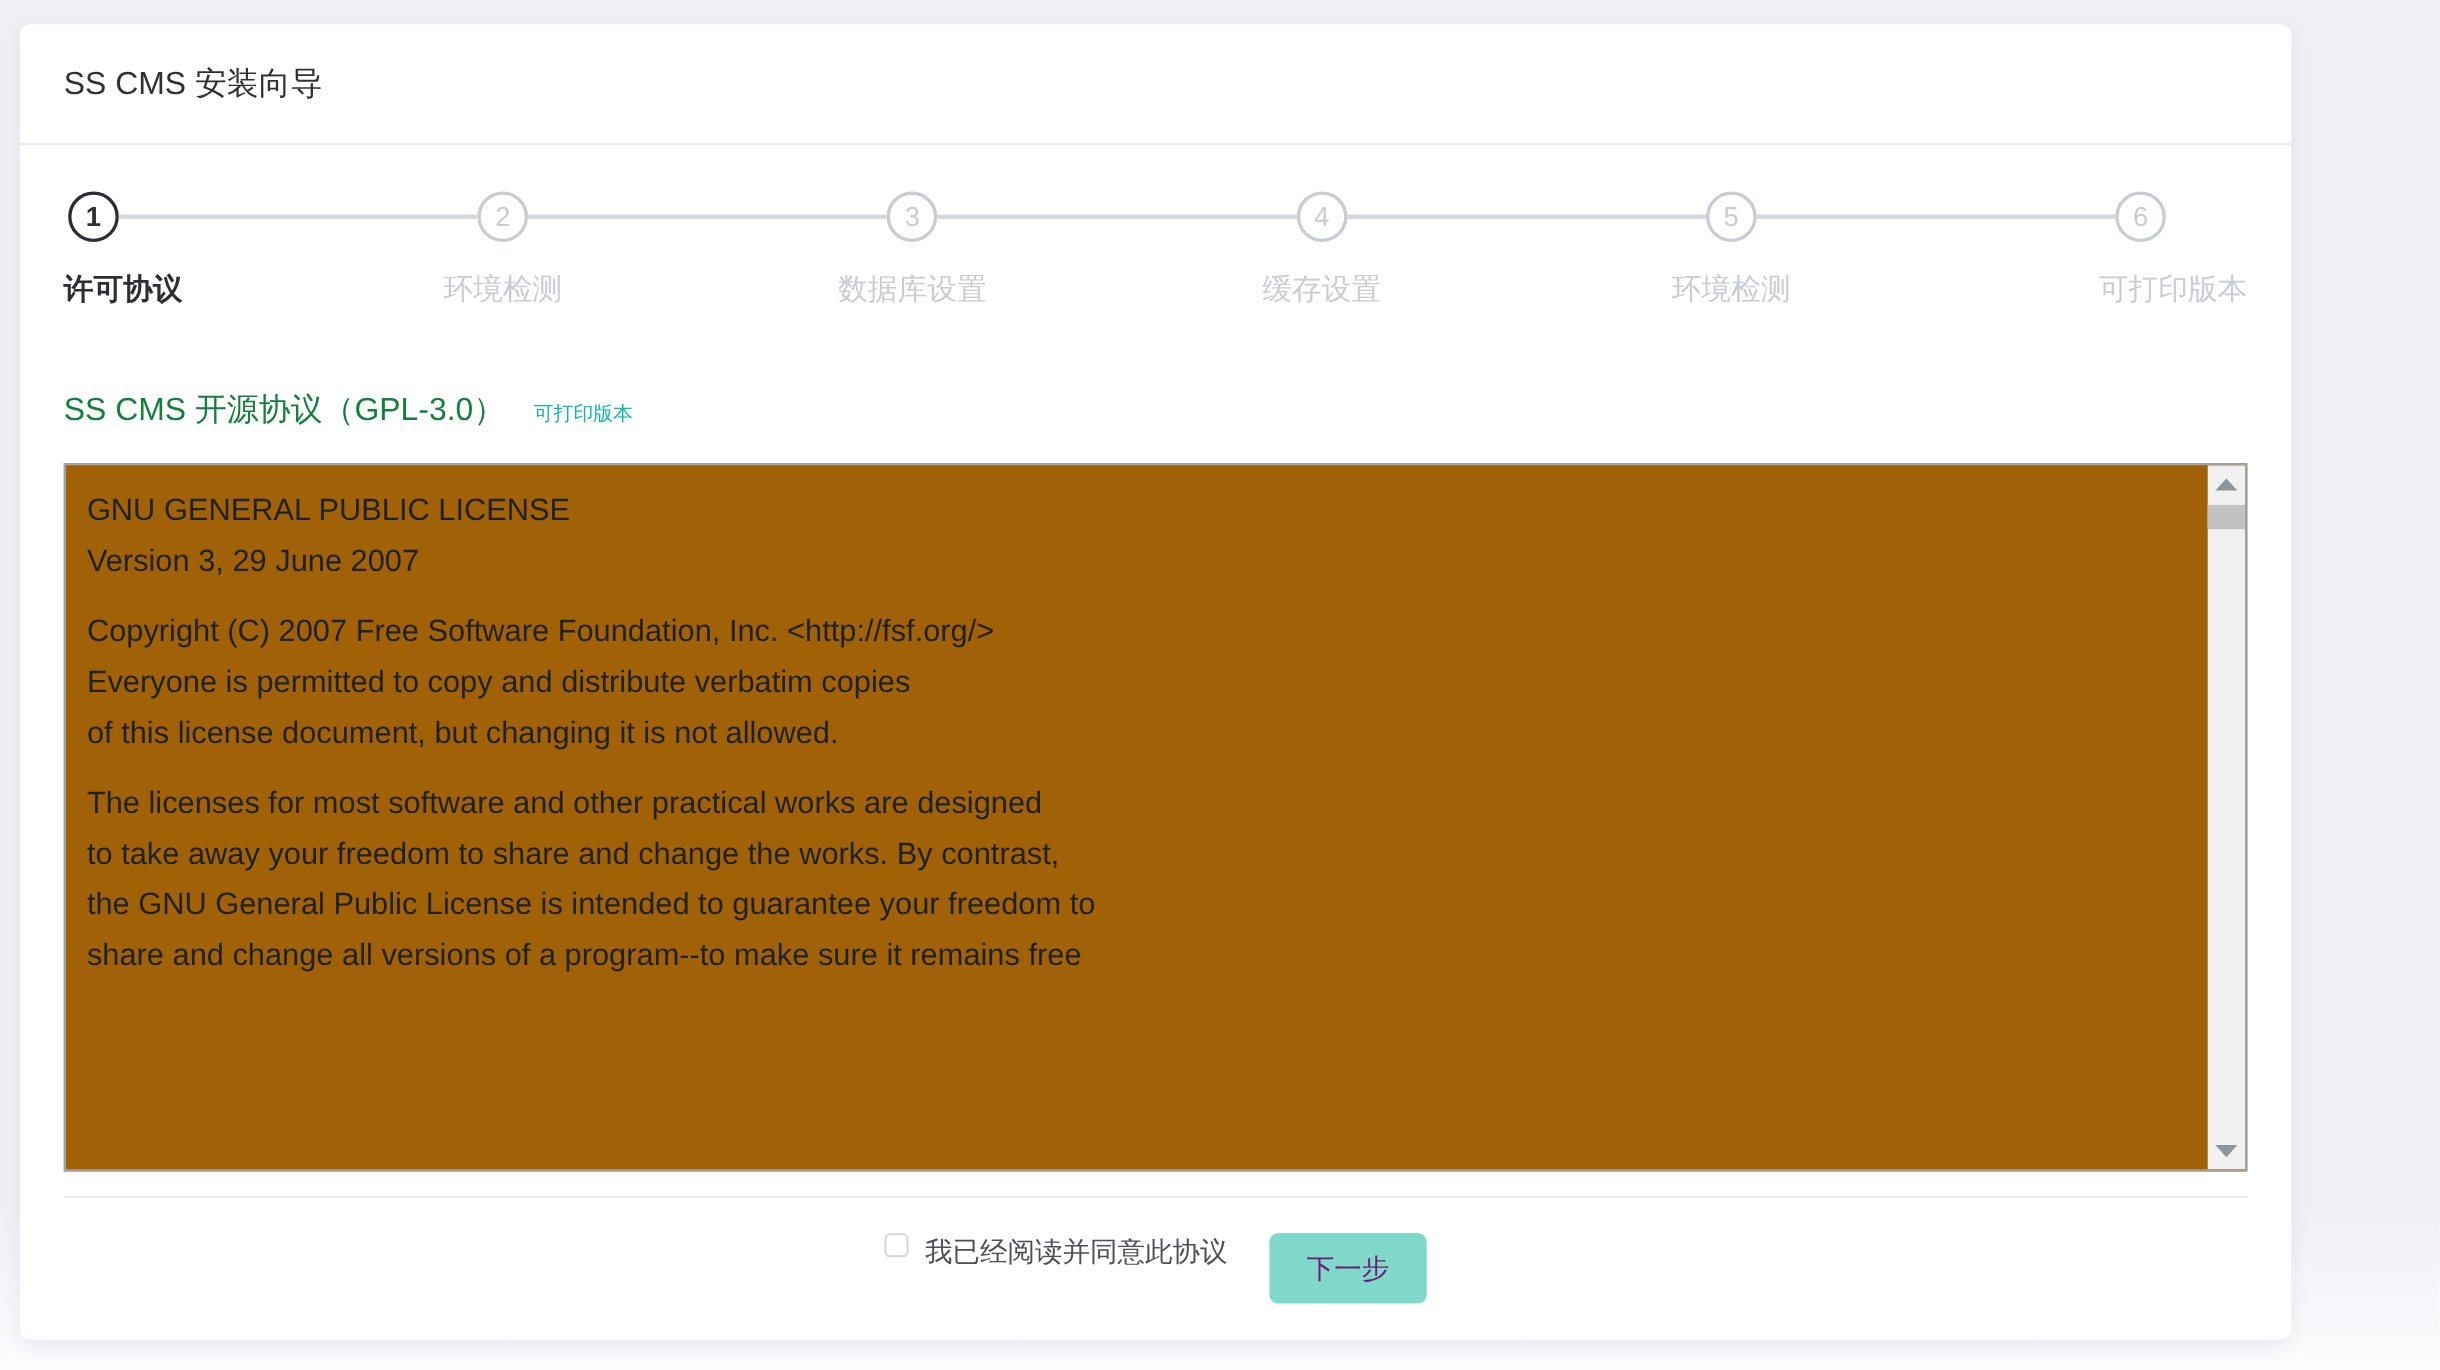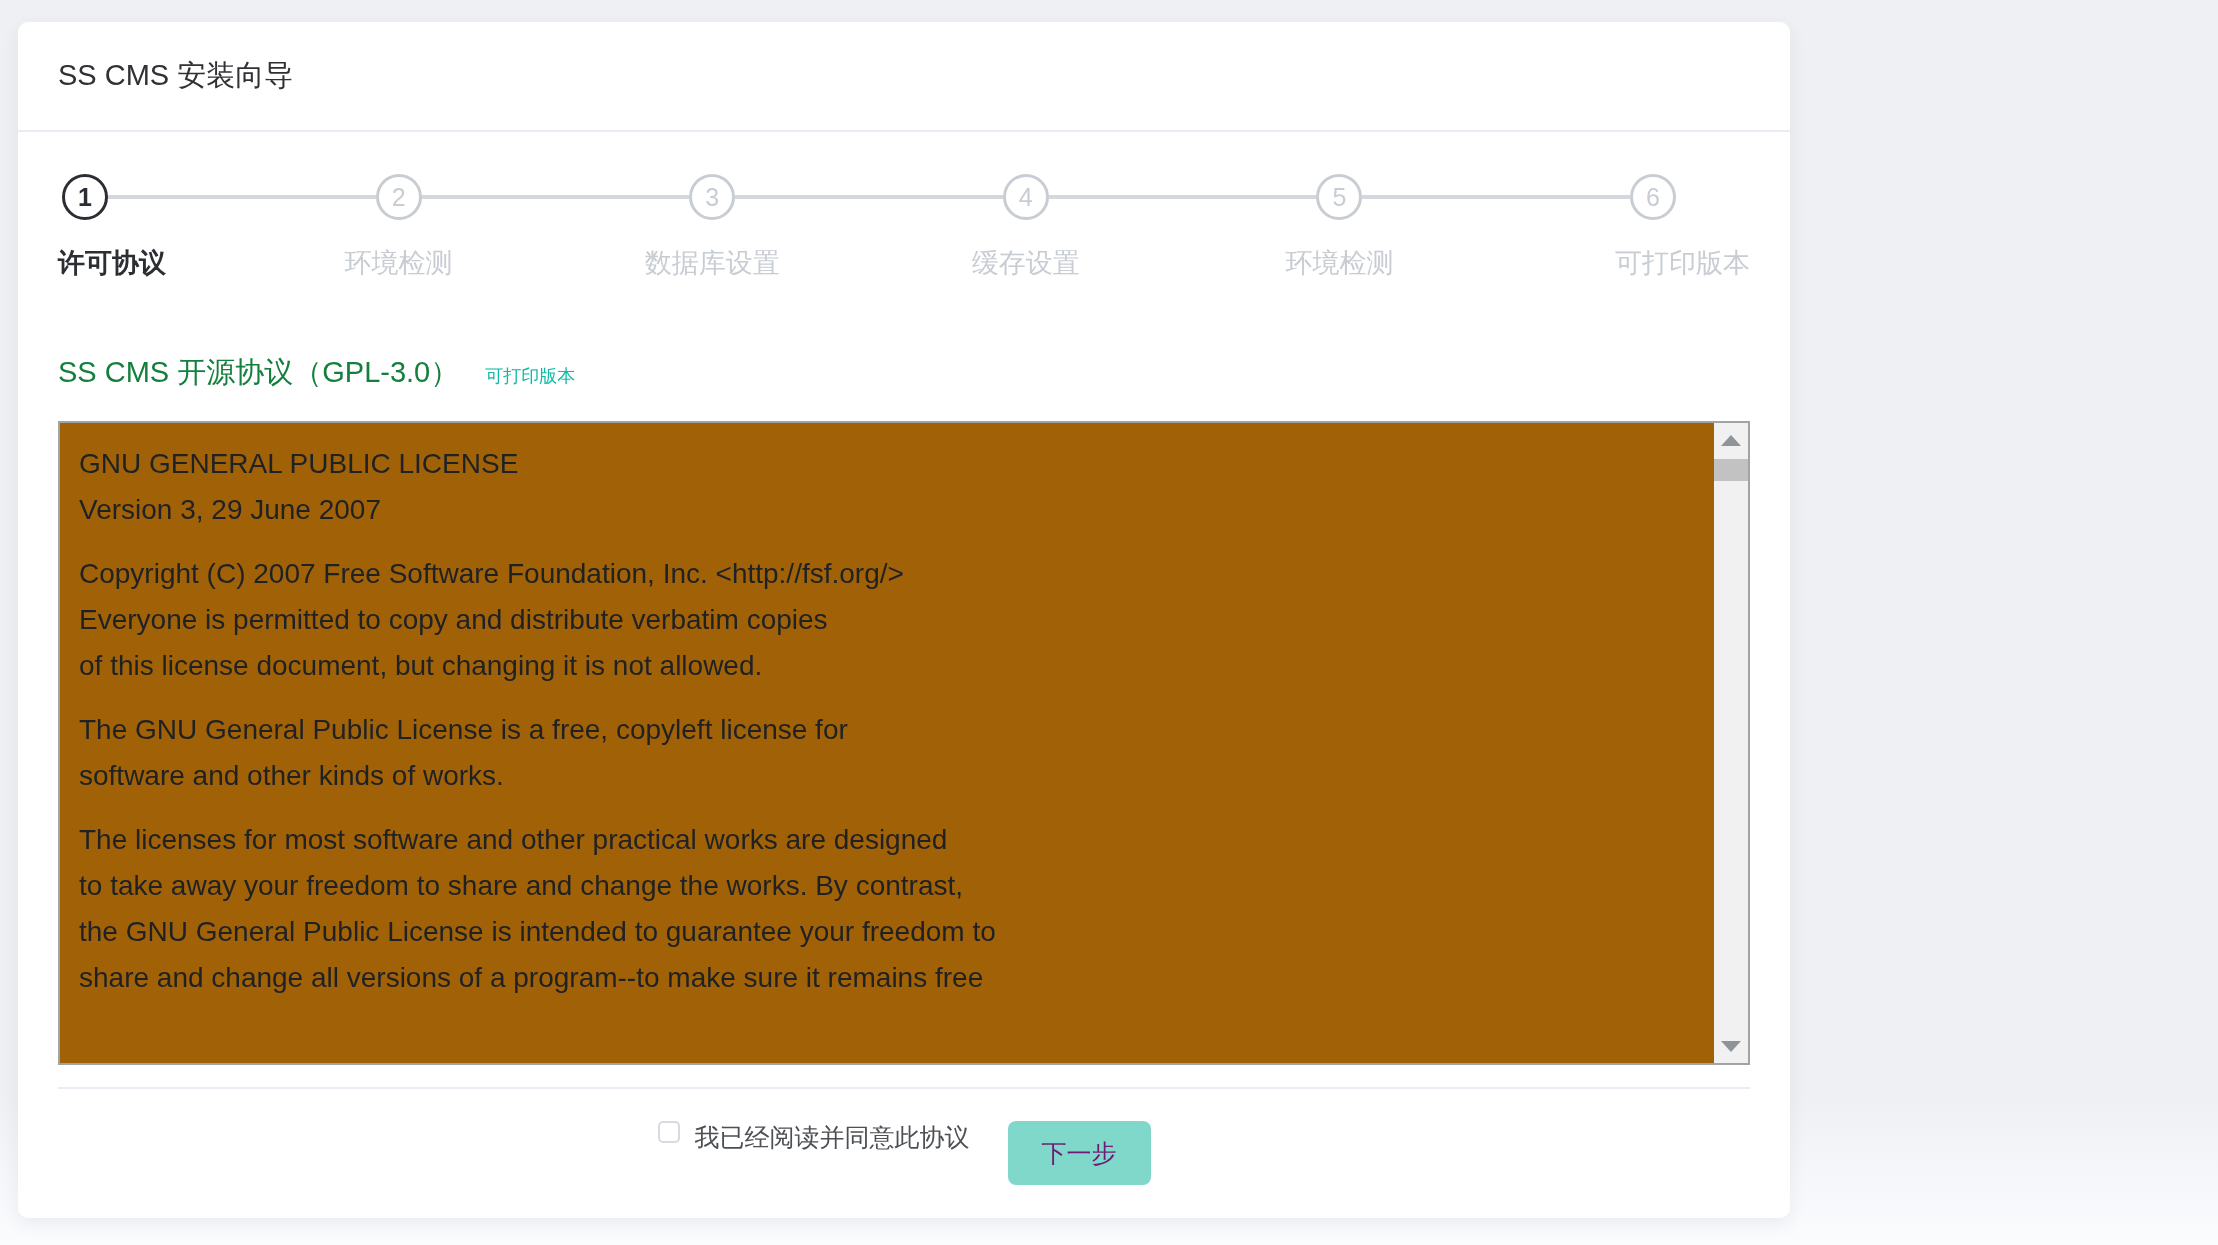--- a/index.html
+++ b/index.html
@@ -3,21 +3,21 @@
 <meta charset="utf-8">
 <style>
   * { box-sizing: border-box; }
   html,body { margin:0; padding:0; }
   body {
     width:2218px; height:1245px; position:relative; overflow:hidden;
     font-family:"Liberation Sans","DejaVu Sans",sans-serif;
     background:linear-gradient(180deg,#eef0f4 0%,#eef0f4 88%,#fbfcfe 100%);
   }
   .card {
-    position:absolute; left:18px; top:22px; width:1772px; height:1196px;
+    position:absolute; left:18px; top:22px; width:2065px; height:1196px;
     background:#ffffff; border-radius:10px;
     box-shadow:0 6px 18px rgba(35,45,65,0.07);
   }
   
   .card-header {
     height:110px; display:flex; align-items:center; padding:0 40px;
     border-bottom:2px solid #e9ecf2;
   }
   .card-title { font-size:29px; color:#303134; }
 
@@ -133,22 +133,20 @@
     <a class="print-link">可打印版本</a>
   </div>
 
   <div class="license-box">
     <div class="license-text">
         <p>GNU GENERAL PUBLIC LICENSE
 Version 3, 29 June 2007</p>
         <p>Copyright (C) 2007 Free Software Foundation, Inc. &lt;http://fsf.org/&gt;
 Everyone is permitted to copy and distribute verbatim copies
 of this license document, but changing it is not allowed.</p>
-        <p>The GNU General Public License is a free, copyleft license for
-software and other kinds of works.</p>
         <p>The licenses for most software and other practical works are designed
 to take away your freedom to share and change the works. By contrast,
 the GNU General Public License is intended to guarantee your freedom to
 share and change all versions of a program--to make sure it remains free</p>
       </div>
     <div class="scrollbar">
       <div class="sb-btn up">
         <div class="tri-up"></div>
       </div>
       <div class="sb-thumb"></div>

